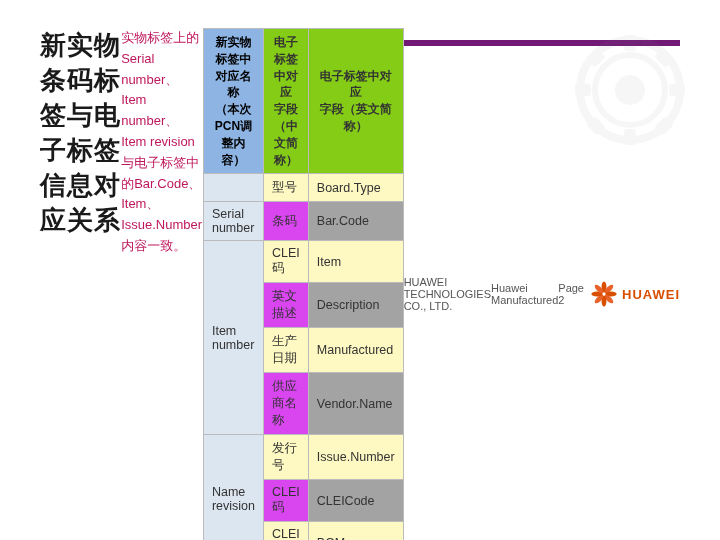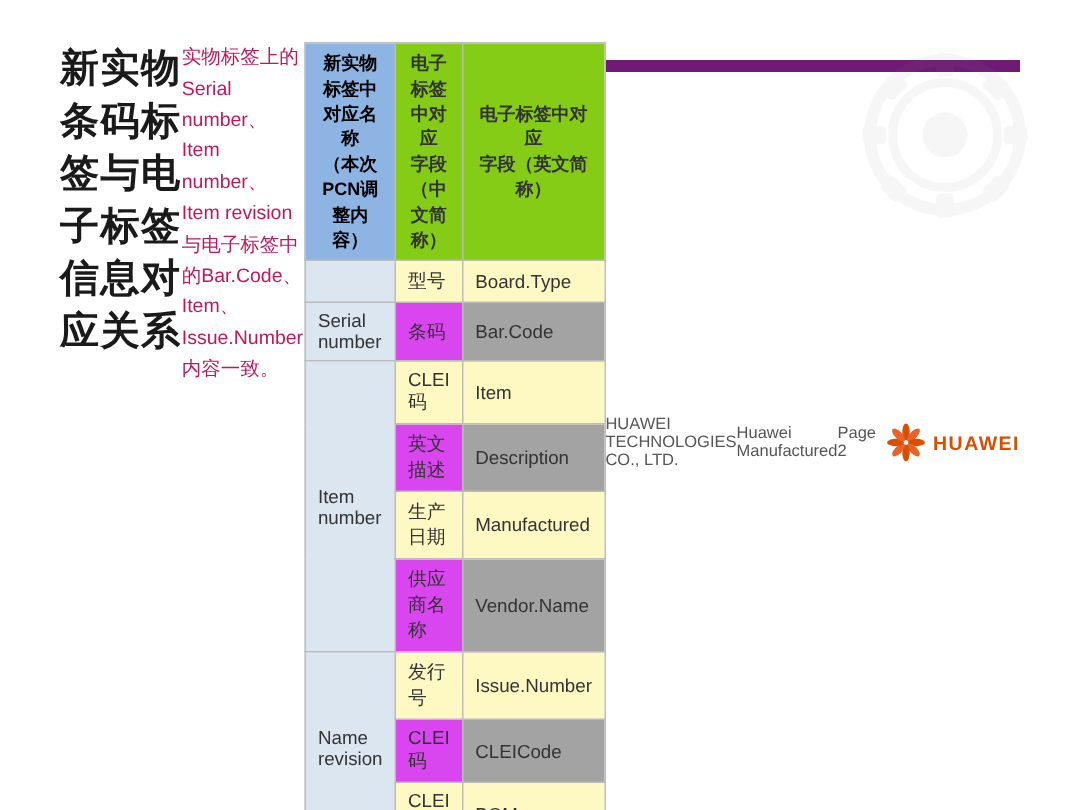--- a/index.html
+++ b/index.html
@@ -89,21 +89,21 @@
     .row-even td.mid-col,
     .row-even td.right-col {
       background-color: #fef9c3;
     }
 
     
     .footer {
       display: flex;
       align-items: center;
       justify-content: space-between;
-      border-top: 8px solid #701a75;
+      border-top: 6px solid #701a75;
       padding: 8px 0 6px 0;
       margin-top: 12px;
     }
 
     .footer-left {
       font-size: 11px;
       color: #555;
     }
 
     .footer-center {

